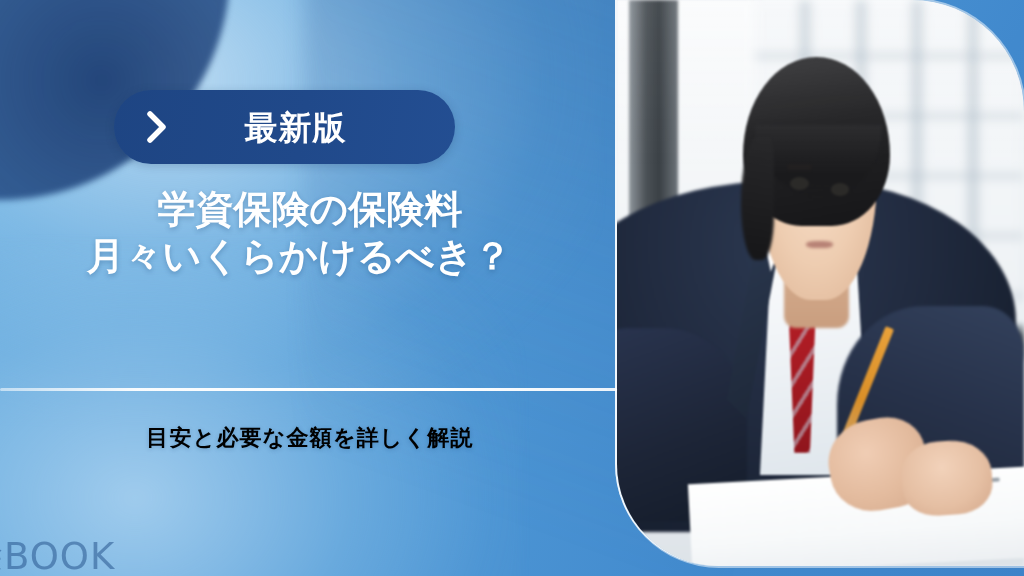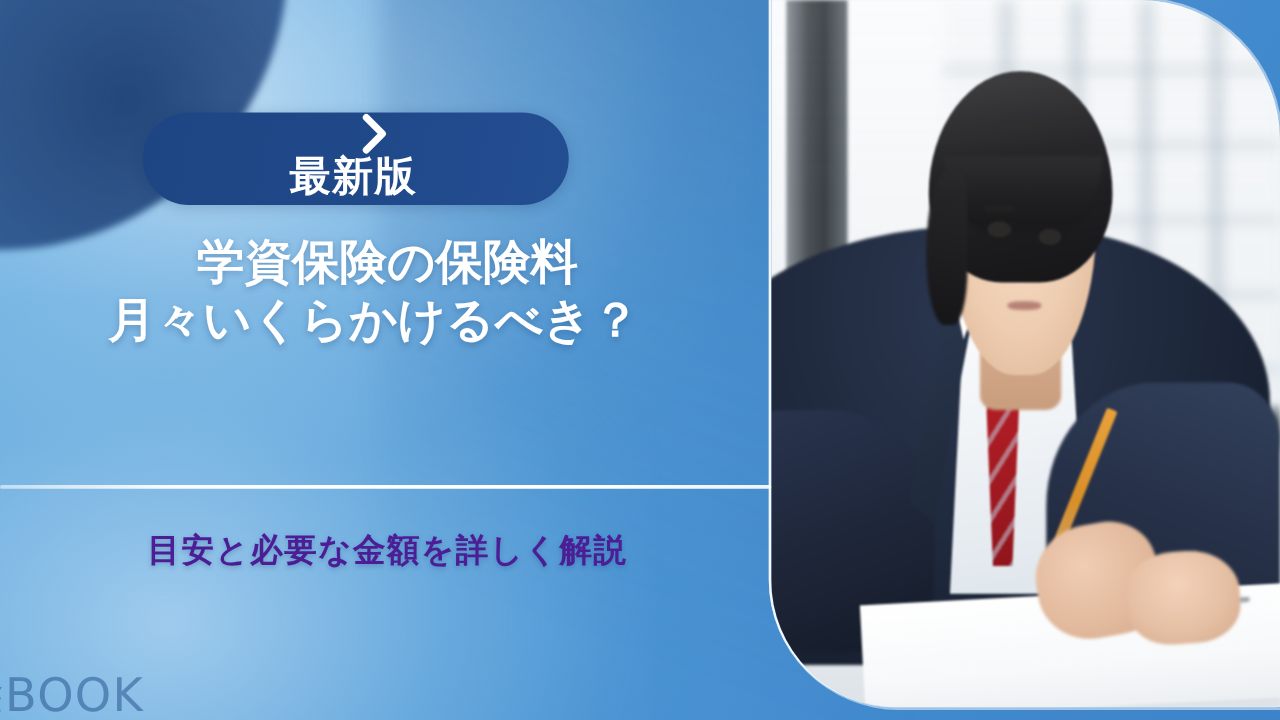--- a/index.html
+++ b/index.html
@@ -70,21 +70,20 @@
     top: 90px;
     width: 341px;
     height: 74px;
     border-radius: 37px;
     background: linear-gradient(100deg, #1e4583 0%, #20498a 55%, #234e92 100%);
     box-shadow: 0 2px 10px rgba(16,44,86,0.22);
     display: flex;
     align-items: center;
     box-sizing: border-box;
     padding-left: 30px;
-    flex-direction: column;
   }
   .badge-chevron {
     width: 26px;
     height: 34px;
     display: block;
     flex: 0 0 auto;
   }
   .badge-label {
     flex: 1 1 auto;
     text-align: center;
@@ -128,22 +127,22 @@
     border-radius: 2px;
   }
 
   
   .subtitle {
     position: absolute;
     left: 0;
     top: 423px;
     width: 620px;
     text-align: center;
-    color: #4c1d95;
-    font-size: 26px;
+    color: #000000;
+    font-size: 22px;
     font-weight: 700;
     letter-spacing: 1.2px;
     text-shadow: 0 1px 4px rgba(20,60,110,0.28);
   }
 
   
   .watermark {
     position: absolute;
     left: -34px;
     bottom: -6px;

